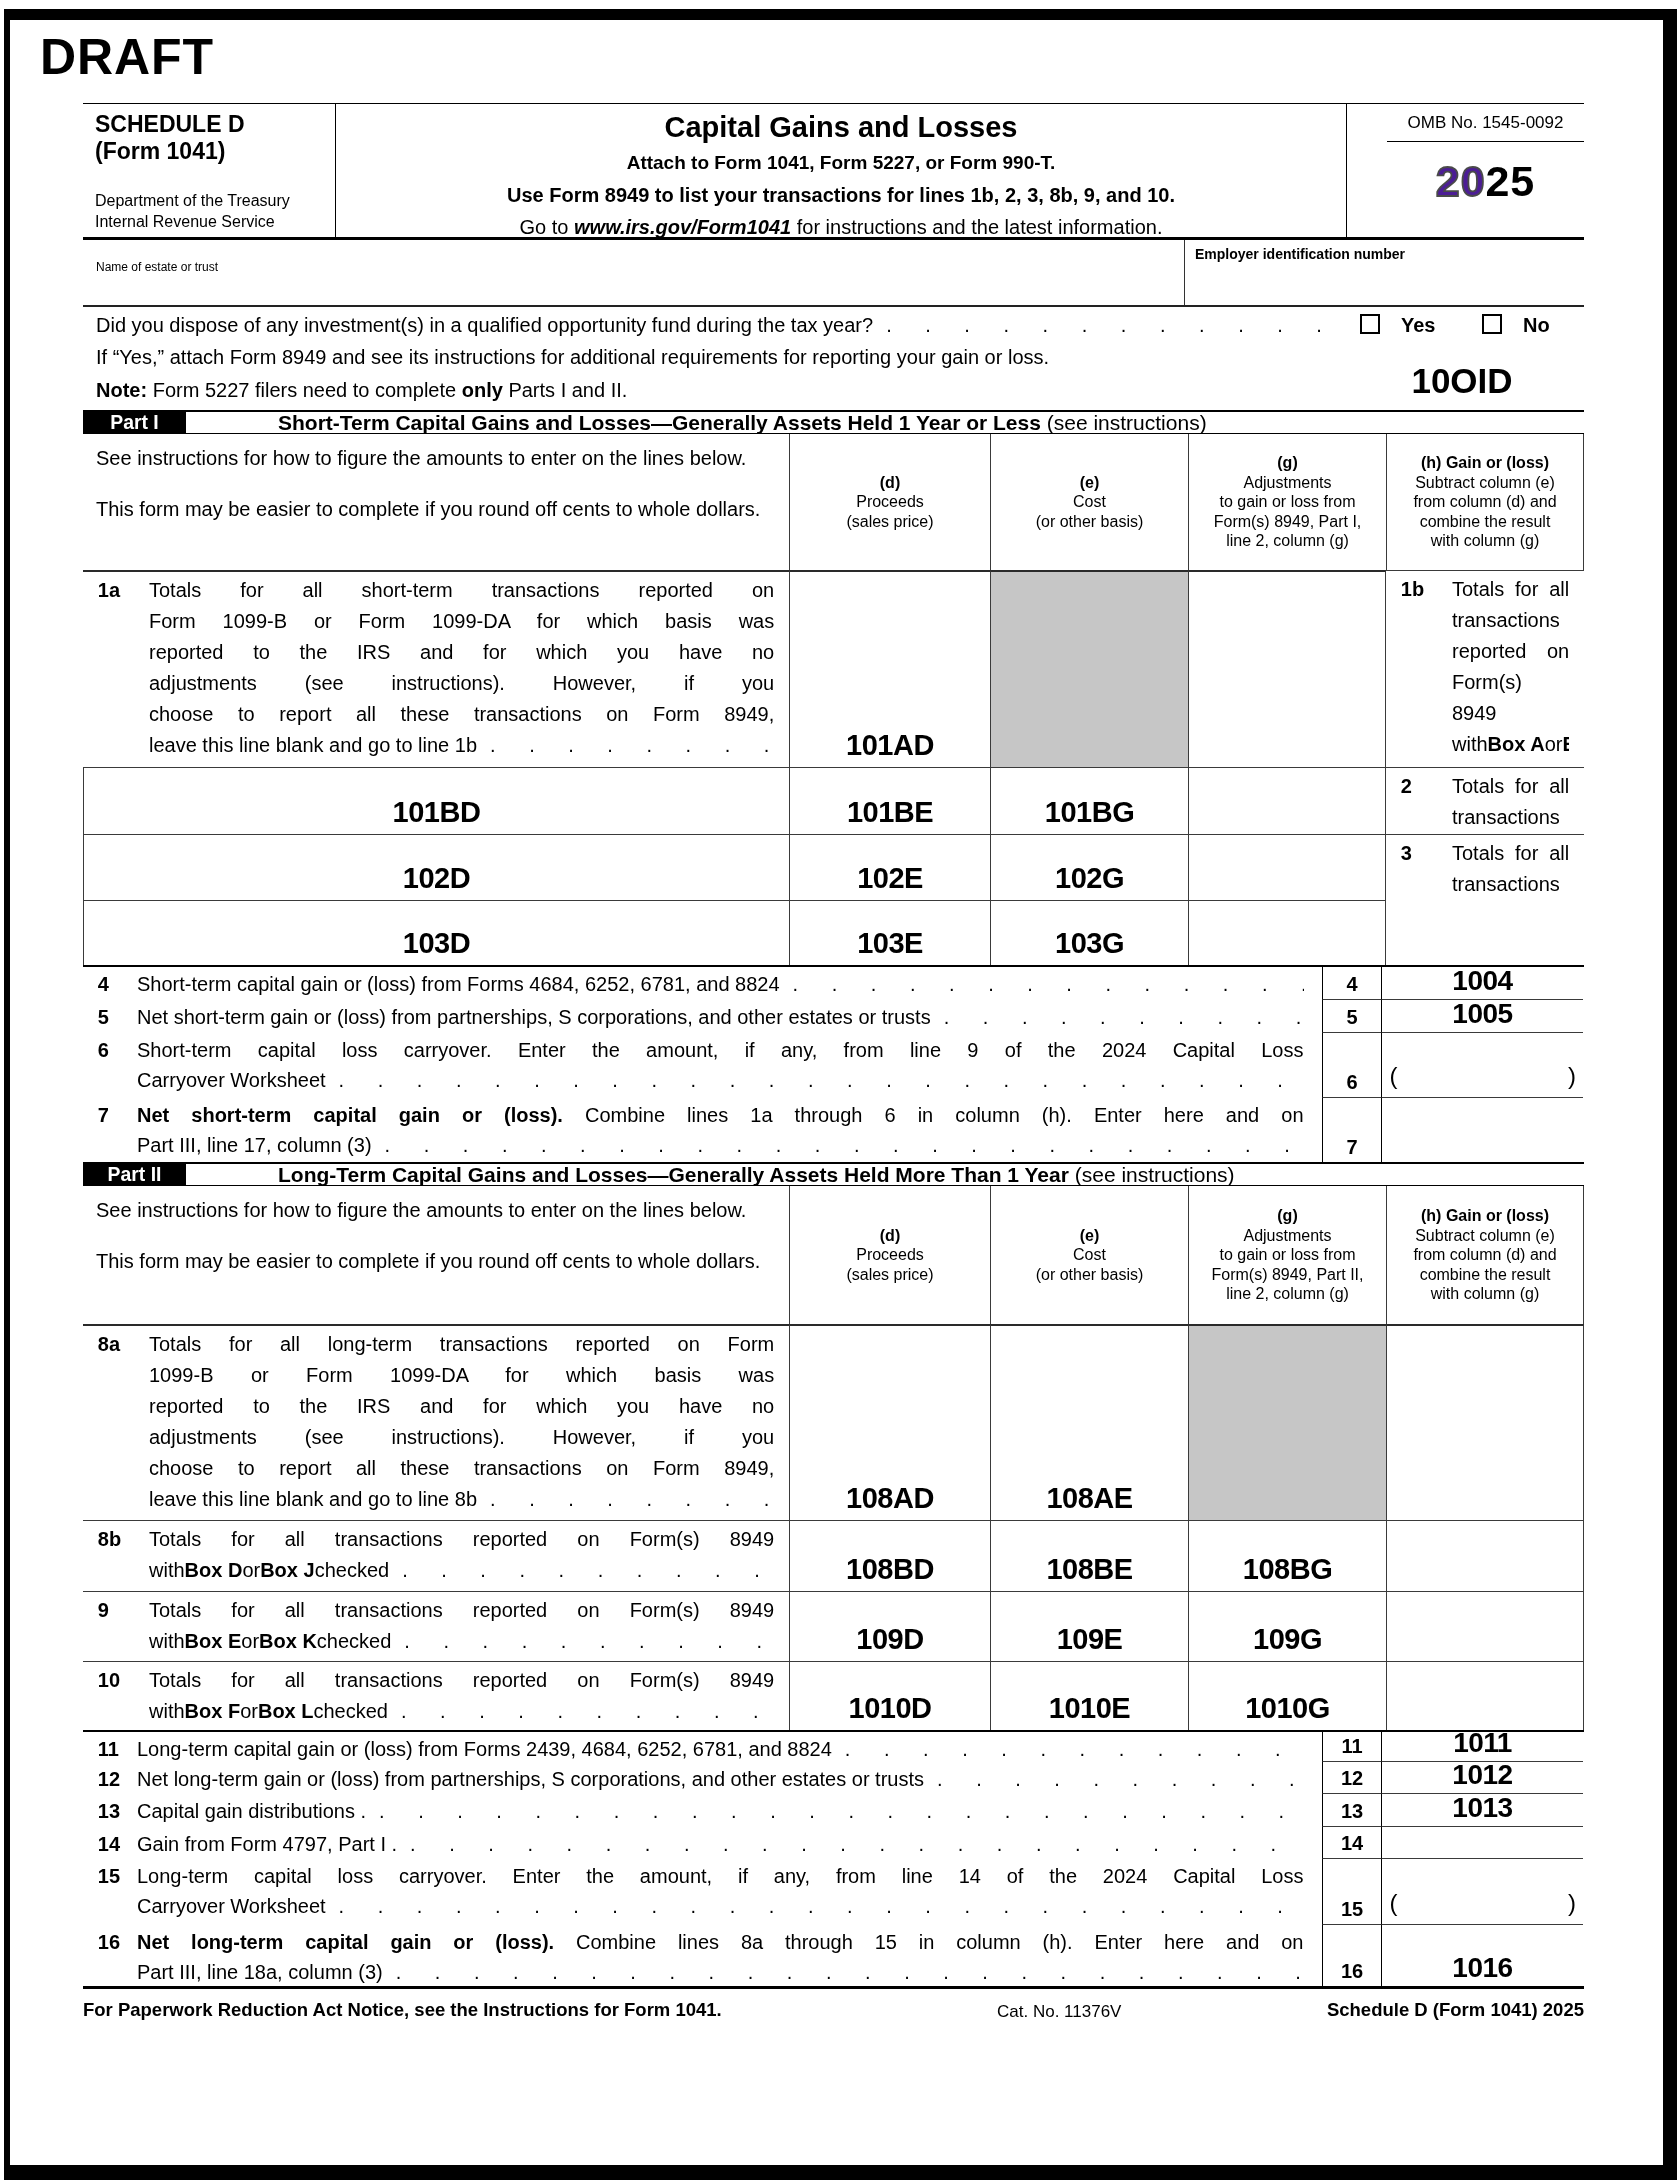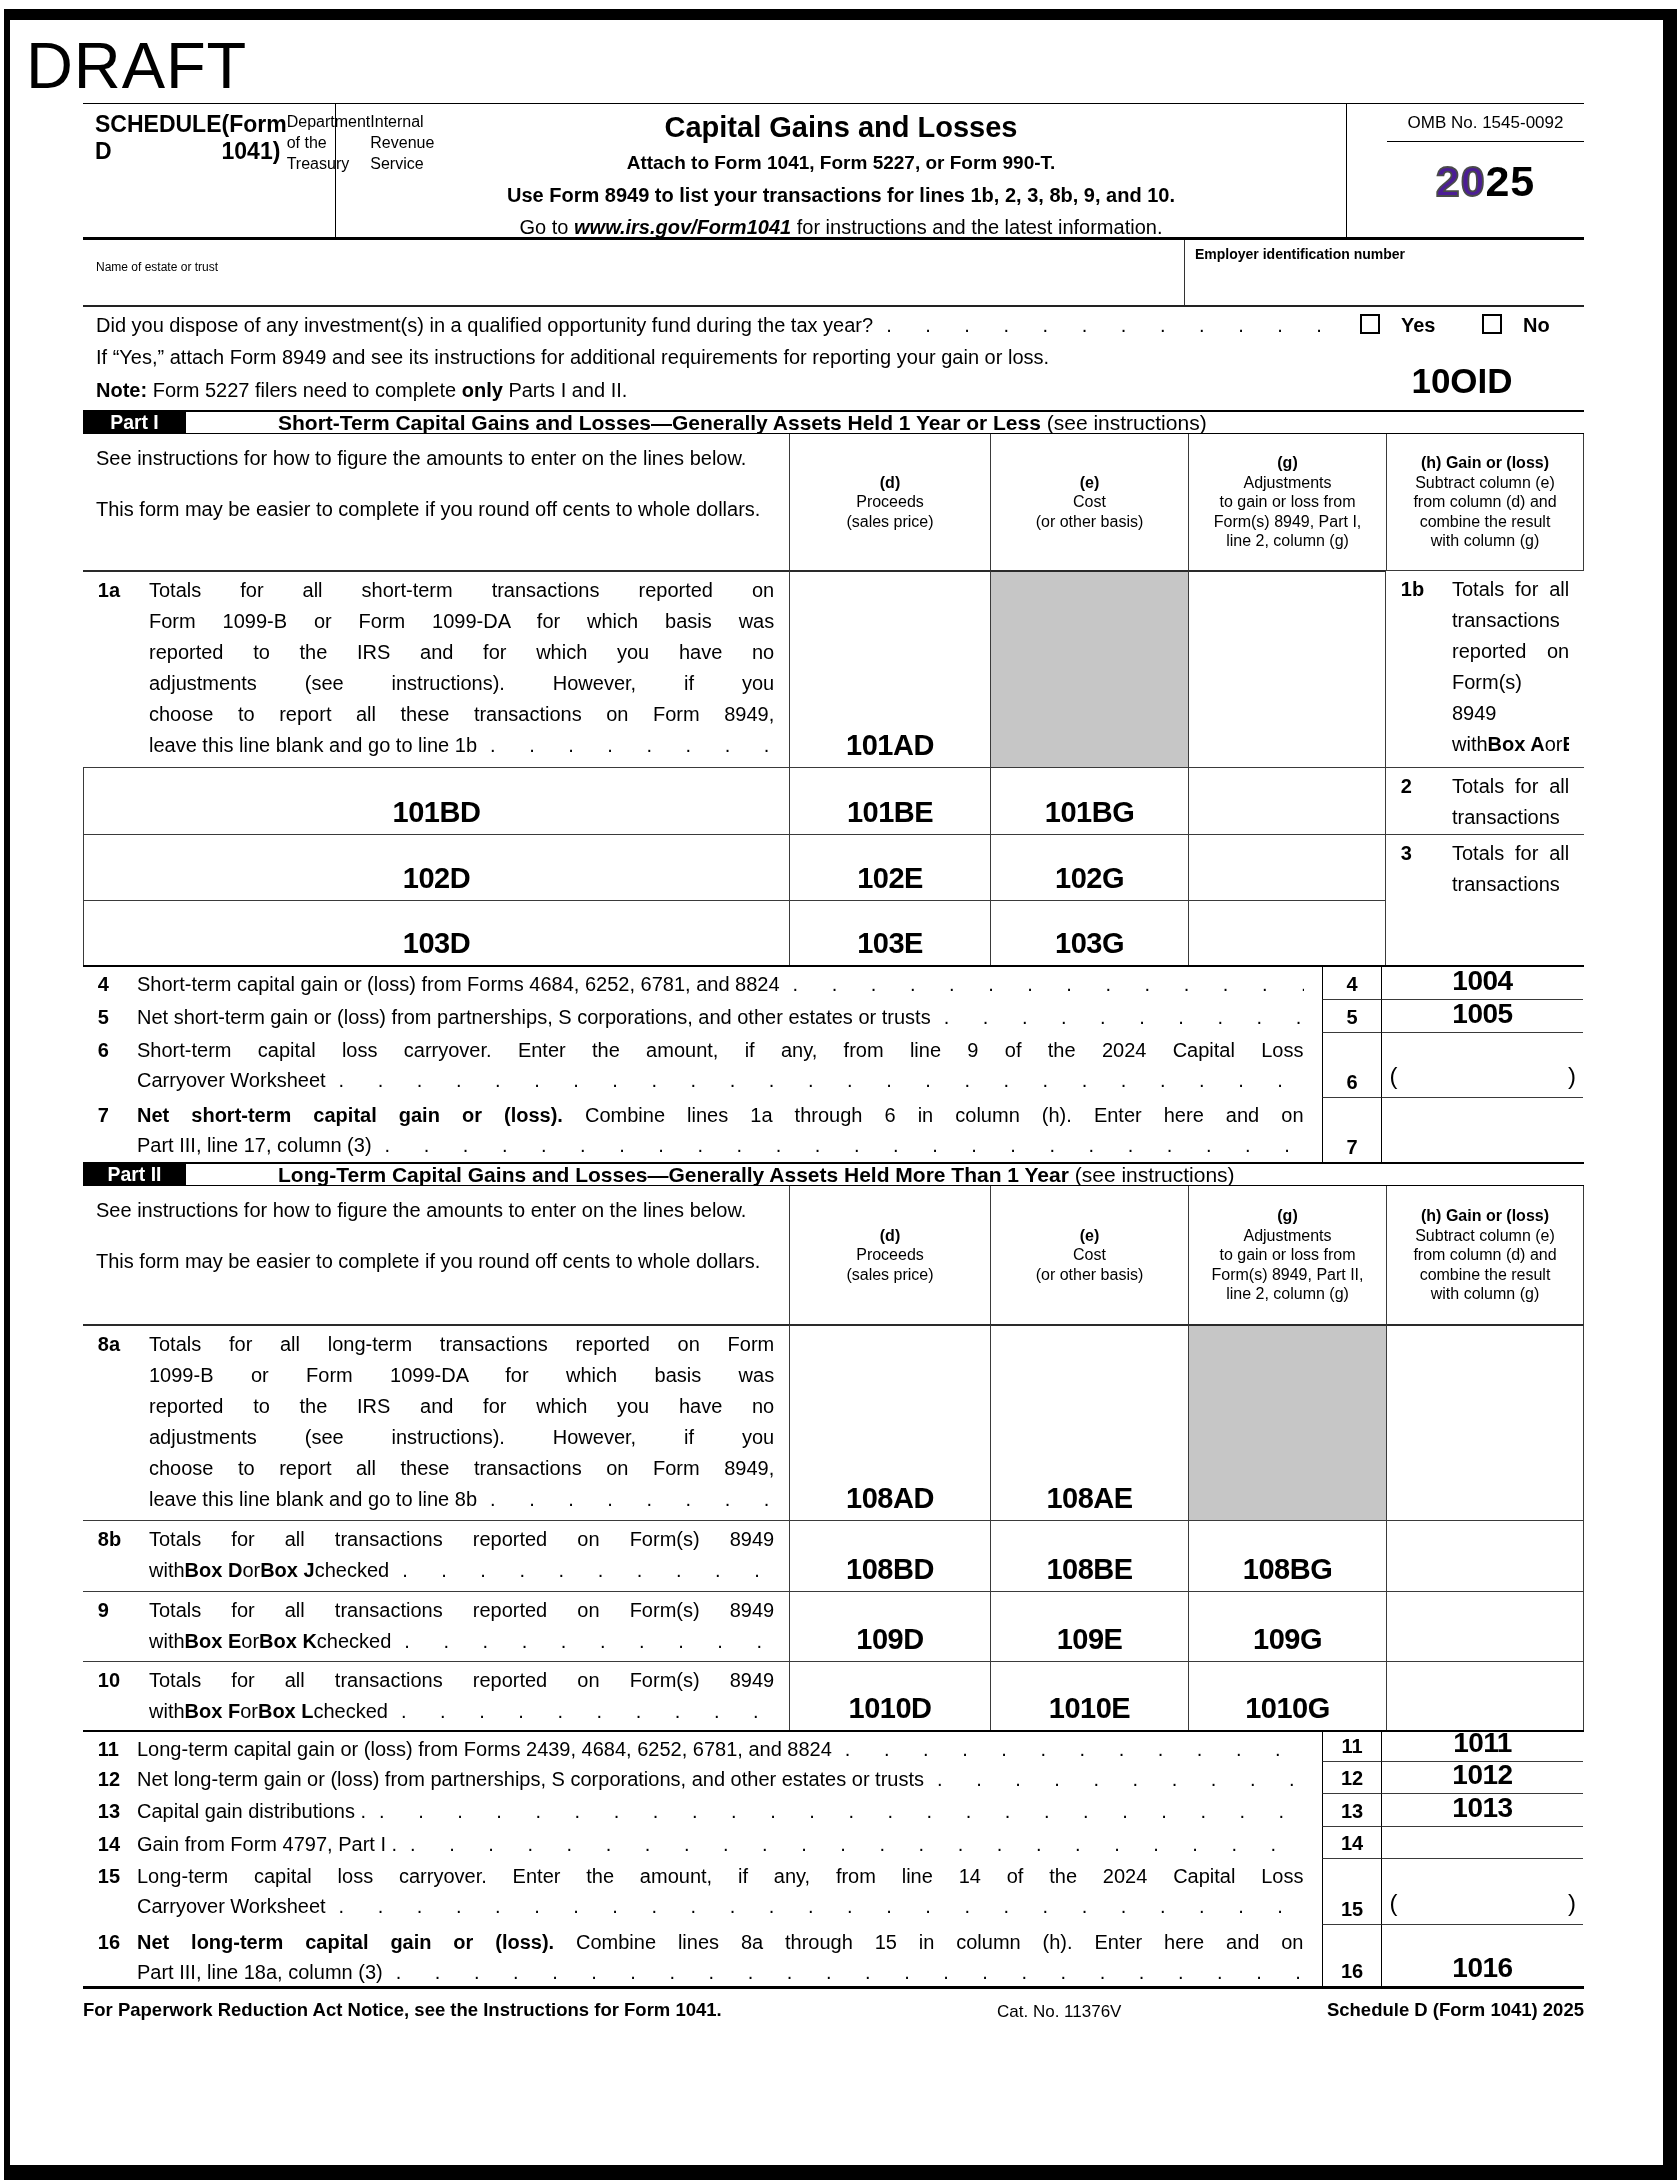--- a/index.html
+++ b/index.html
@@ -8,27 +8,27 @@
 
   
   .frame { position:absolute; background:#000; }
   .bar-top    { left:3.7px; top:9.2px; width:1674px; height:11px; }
   .bar-left   { left:3.7px; top:9.2px; width:6.5px;  height:2171px; }
   .bar-right  { left:1663px; top:9.2px; width:14.8px; height:2171px; }
   .bar-bottom { left:3.7px; top:2165px; width:1674px; height:14.8px; }
 
   .abs { position:absolute; }
 
-  #draft { left:26px; top:28px; font-size:65px; font-weight:normal; letter-spacing:0.9px; }
+  #draft { left:40px; top:28px; font-size:50px; font-weight:bold; letter-spacing:0.9px; }
 
   
   .header-box { left:83px; top:103px; width:1501px; height:137px;
     border-top:1.8px solid #000; border-bottom:3.7px solid #000; display:flex; }
   .hb-left { width:253px; border-right:1.8px solid #000; padding:7.4px 3.7px 5.5px 12px;
-    display:flex; flex-direction:row; }
+    display:flex; flex-direction:column; }
   .hb-sched { font-size:23px; font-weight:bold; line-height:27px; }
   .hb-dept  { font-size:16px; line-height:21px; }
   .hb-spacer { flex:1; }
   .hb-center { flex:1; text-align:center; }
   .hb-title { margin-top:6.5px; font-size:29px; font-weight:bold; }
   .hb-sub1 { margin-top:8.3px;  font-size:19px; font-weight:bold; }
   .hb-sub2 { margin-top:10px; font-size:20px; font-weight:bold; }
   .hb-sub3 { margin-top:9.2px; font-size:20px; }
   .hb-url { font-weight:bold; font-style:italic; }
   .hb-right { width:238px; border-left:1.8px solid #000; text-align:center;padding-left:40px; }

